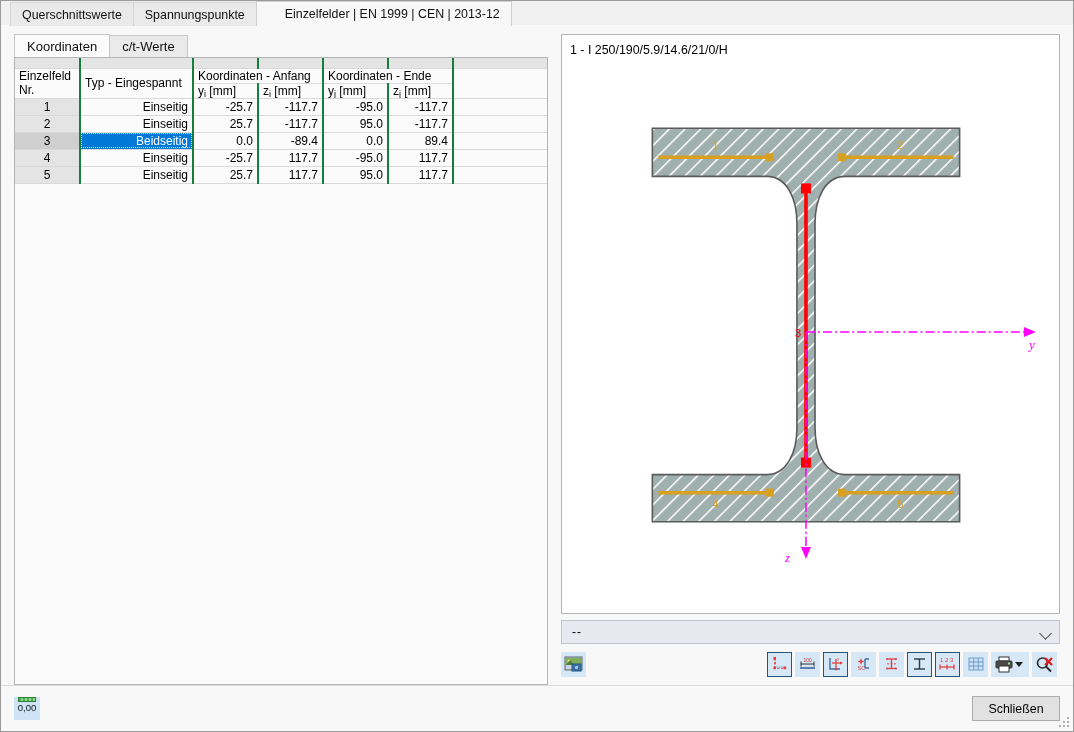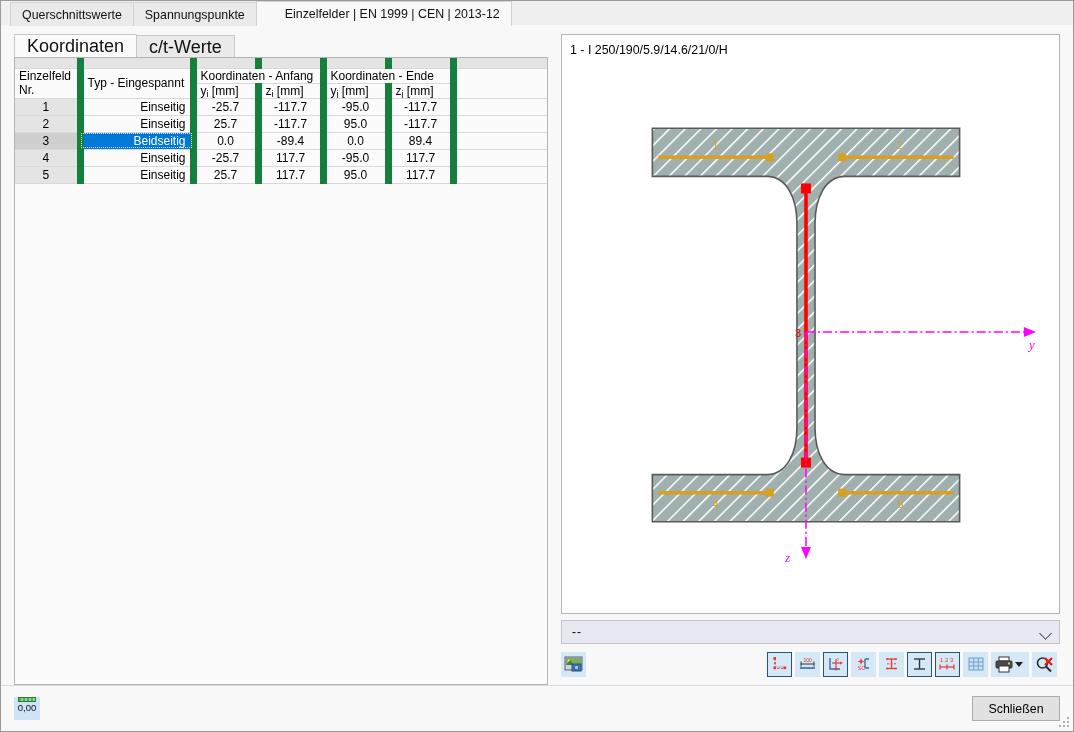--- a/index.html
+++ b/index.html
@@ -107,21 +107,21 @@
     width:560px;min-width:560px;
     background:#f8f8f8;
     display:flex;flex-direction:column;
     padding:8px 0 0 13px;
     box-sizing:border-box;
   }
   
   .itabstrip{display:flex;align-items:flex-end;height:23px;min-height:23px;}
   .itab{
     height:22px;line-height:22px;padding:0 12px;
-    font-size:18px;color:#111;
+    font-size:13px;color:#111;
     background:#eaeaea;border:1px solid #c8c8c8;border-bottom:none;
     margin-right:-1px;box-sizing:border-box;white-space:nowrap;
   }
   .itab.active{background:#fbfbfb;height:23px;line-height:23px;z-index:2;position:relative;border-color:#c8c8c8;}
 
   .tablebox{
     flex:1;
     border:1px solid #b4b4b4;
     background:#fbfbfb;
     margin-right:13px;
@@ -131,36 +131,36 @@
     box-sizing:border-box;
     min-height:0;
   }
   table.grid{
     border-collapse:collapse;
     table-layout:fixed;
     width:546px;
     font-size:12px;
   }
   table.grid td,table.grid th{
-    border-right:7px solid #15803d;
+    border-right:2px solid #15803d;
     border-bottom:1px solid #d9d9d9;
     padding:0 4px;
     box-sizing:border-box;
     overflow:hidden;white-space:nowrap;margin-top:24px;
   }
   .hdr-blank td{
     background:#e4e4e4;height:10px;border-bottom:1px solid #c8c8c8;padding:0;
   }
   .rownum{
     background:#e4e4e4;text-align:center;color:#000;
     border-right:1px solid #c8c8c8;
   }
   tbody td{height:16px;line-height:16px;background:#fbfbfb;}
   .c-typ{text-align:right;padding-left:5px;}
-  .num{text-align:center;padding-right:5px;}
+  .num{text-align:right;padding-right:5px;}
   .sel-cell{
     background:#0078d7 !important;color:#fff;
     outline:1px dotted #cfe3f7;outline-offset:-2px;
   }
   .selrow .rownum{background:#cfcfcf;}
   sub{font-size:9px;vertical-align:baseline;position:relative;top:2px;}
 
   
   .rightpane{
     flex:1;

